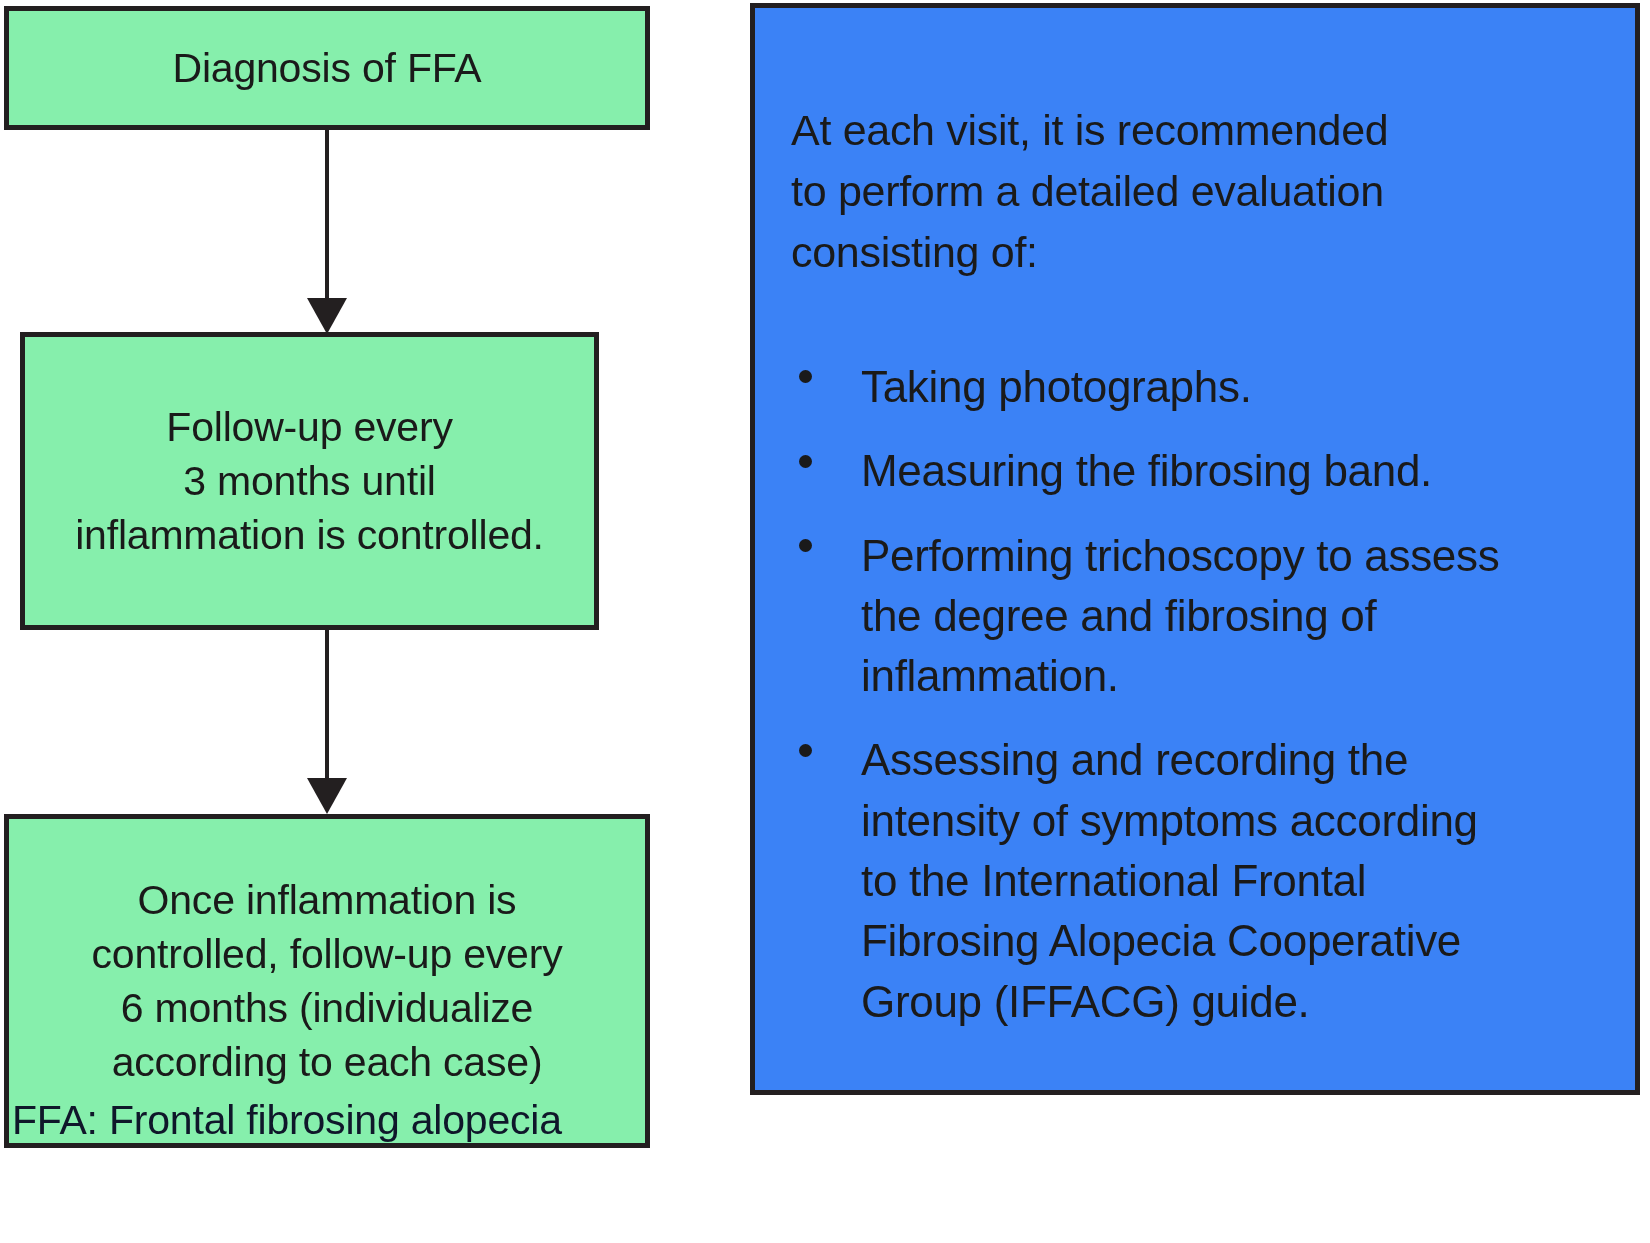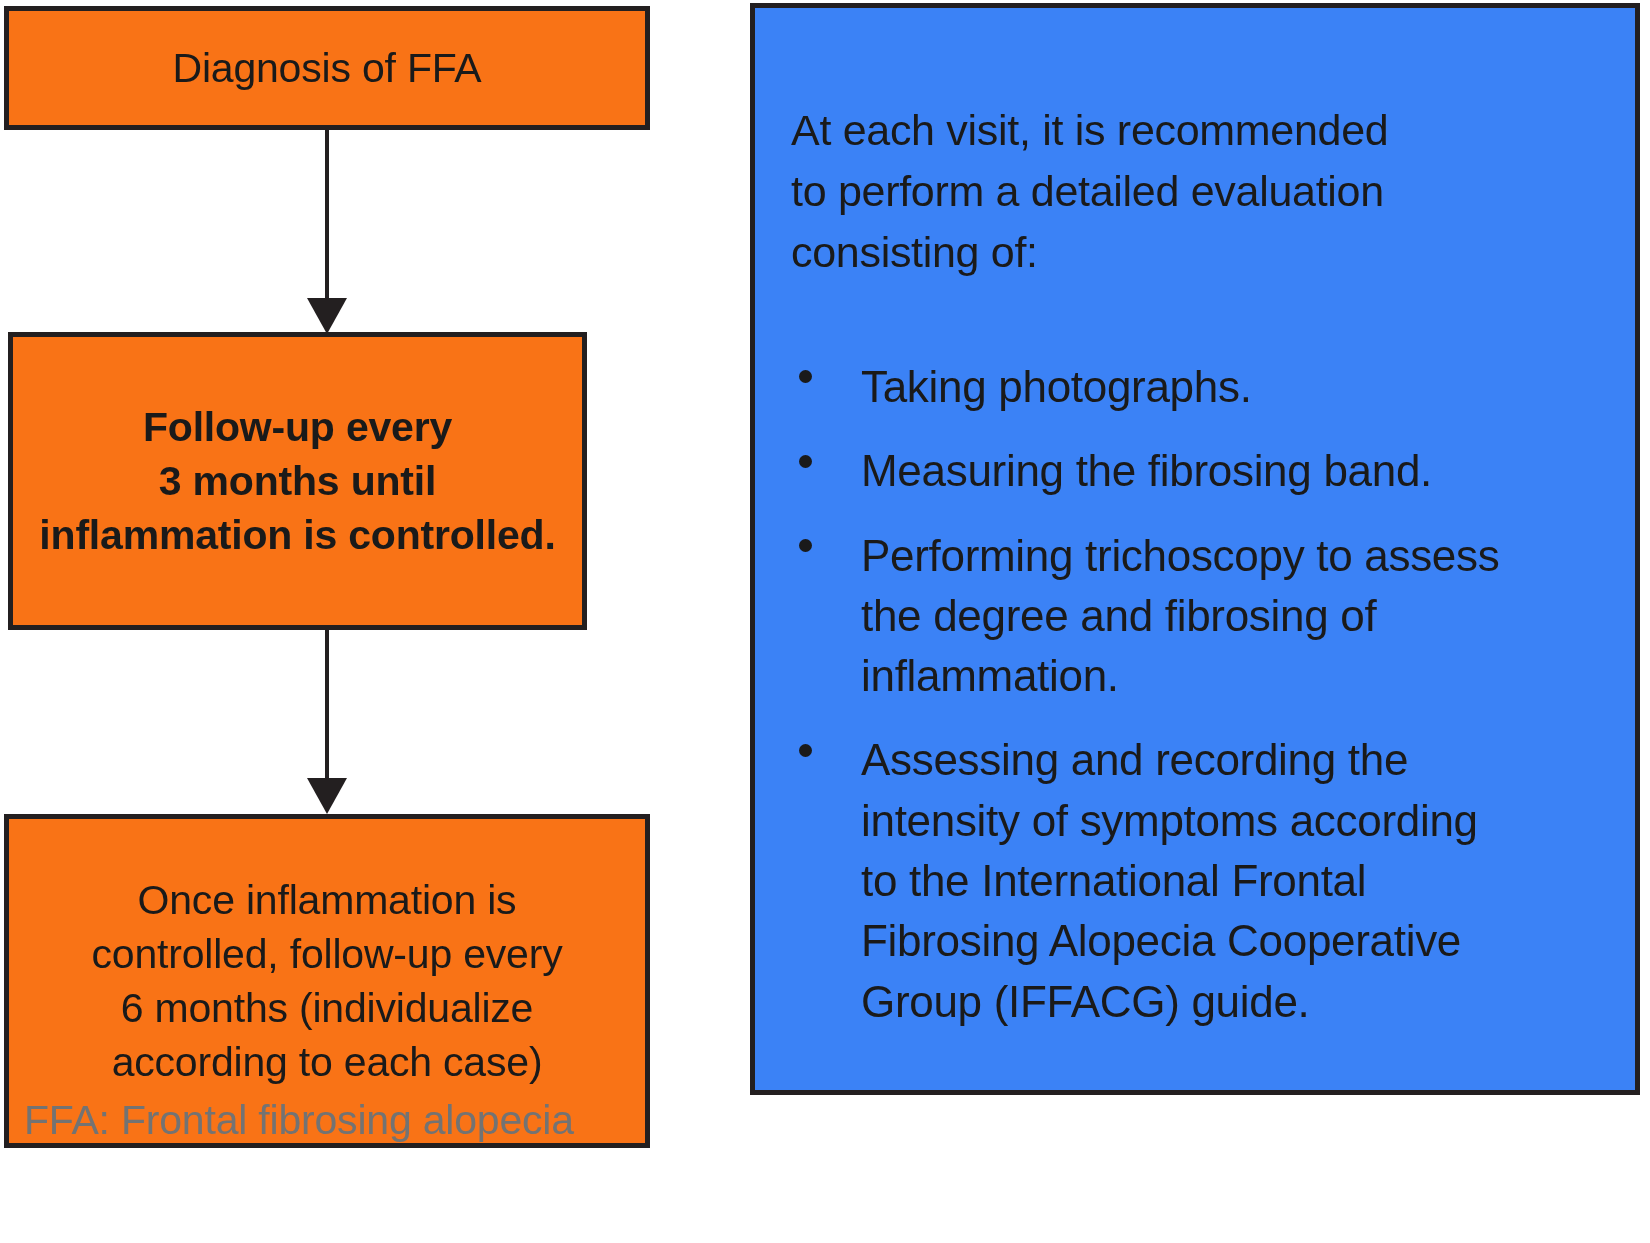--- a/index.html
+++ b/index.html
@@ -21,46 +21,45 @@
     left: 0; top: 0;
     width: 1650px;
     height: 1243px;
   }
 
   
   .flow-box {
     position: absolute;
     box-sizing: border-box;
     border: 5px solid #231f20;
-    background: #f97316;
+    background: #86efac;
     display: flex;
     align-items: center;
     justify-content: center;
     text-align: center;
   }
   .flow-box .box-text {
     font-size: 41px;
     line-height: 1.32;
     letter-spacing: -0.2px;
     white-space: pre-line;
     color: #1a1a1a;
   }
 
   #box-diagnosis {
     left: 4px;
     top: 6px;
     width: 646px;
     height: 124px;
   }
   #box-followup3 {
-    left: 8px;
+    left: 20px;
     top: 332px;
     width: 579px;
     height: 298px;
-    font-weight: bold;
   }
   #box-followup6 {
     left: 4px;
     top: 814px;
     width: 646px;
     height: 334px;
   }
 
   
   .arrow {
@@ -95,23 +94,22 @@
   #arrow-2 .head { top: 148px; }
 
   
   #footnote {
     position: absolute;
     left: 12px;
     top: 1096px;
     font-size: 41px;
     line-height: 1.2;
     letter-spacing: -0.2px;
-    color: #737373;
+    color: #0f172a;
     white-space: nowrap;
-    margin-left: 12px;
   }
 
   
   #recommendations-panel {
     position: absolute;
     left: 750px;
     top: 3px;
     width: 890px;
     height: 1092px;
     box-sizing: border-box;

